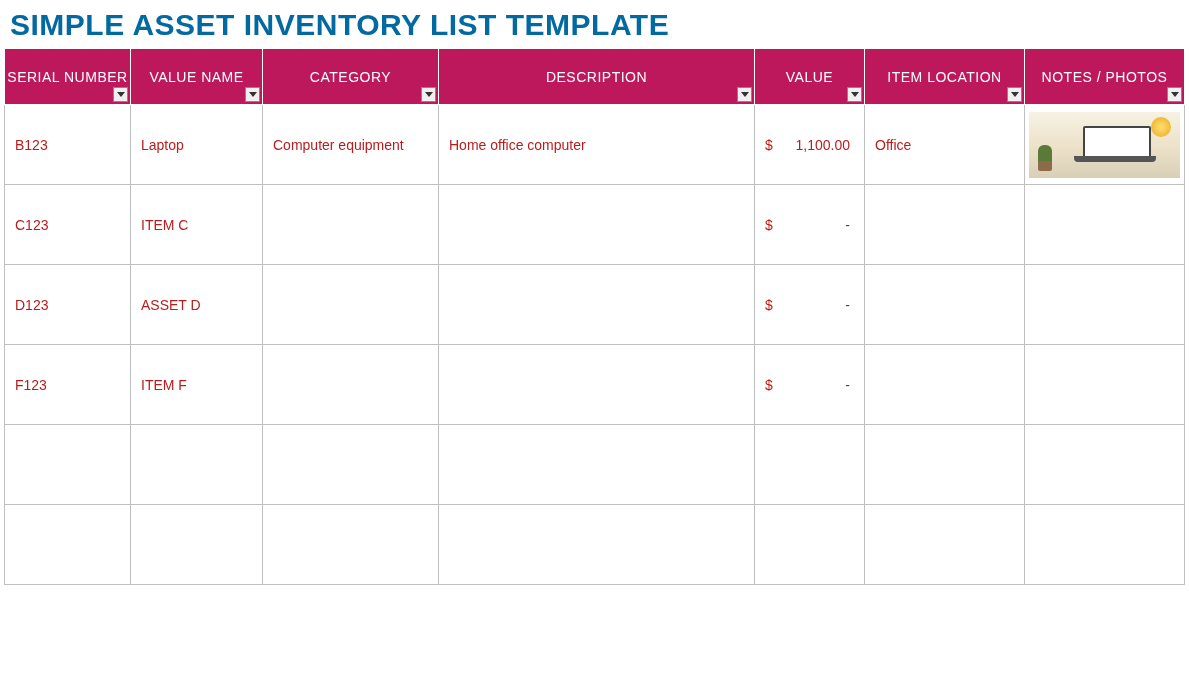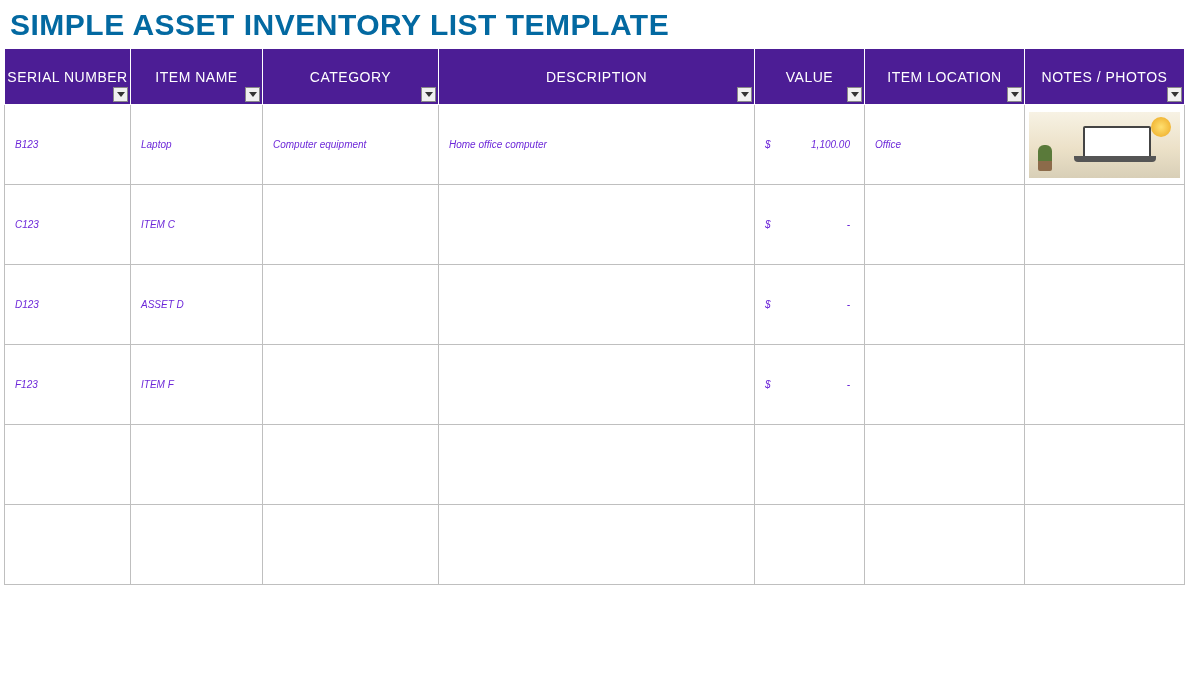--- a/index.html
+++ b/index.html
@@ -17,21 +17,21 @@
     letter-spacing: 0.5px;
     padding: 8px 10px 6px 10px;
   }
   table {
     border-collapse: collapse;
     width: 1180px;
     margin-left: 4px;
     table-layout: fixed;
   }
   th {
-    background: #4c1d95;
+    background: #be185d;
     color: #fff;
     font-weight: normal;
     font-size: 14px;
     letter-spacing: 0.5px;
     text-align: center;
     vertical-align: middle;
     height: 56px;
     position: relative;
     border: 1px solid #fff;
   }
@@ -45,24 +45,23 @@
     border: 1px solid #888;
     display: flex;
     align-items: center;
     justify-content: center;
   }
   th .filter svg { width: 8px; height: 5px; }
   td {
     border: 1px solid #bfbfbf;
     height: 80px;
     padding: 0 10px;
-    font-size: 10px;
-    color: #6d28d9;
+    font-size: 14px;
+    color: #b91c1c;
     vertical-align: middle;
-    font-style: italic;
   }
   .col-serial   { width: 126px; }
   .col-name     { width: 132px; }
   .col-category { width: 176px; }
   .col-desc     { width: 316px; }
   .col-value    { width: 110px; }
   .col-location { width: 160px; }
   .col-notes    { width: 160px; }
   .value-cell {
     display: flex;
@@ -127,21 +126,21 @@
       <col class="col-location">
       <col class="col-notes">
   </colgroup>
   <thead>
     <tr id="header-row">
         <th><span>SERIAL NUMBER</span><span class="filter">
             <svg viewBox="0 0 8 5">
               <polygon points="0,0 8,0 4,5" fill="#333"></polygon>
             </svg>
           </span></th>
-        <th><span>ITEM NAME</span><span class="filter">
+        <th><span>VALUE NAME</span><span class="filter">
             <svg viewBox="0 0 8 5">
               <polygon points="0,0 8,0 4,5" fill="#333"></polygon>
             </svg>
           </span></th>
         <th><span>CATEGORY</span><span class="filter">
             <svg viewBox="0 0 8 5">
               <polygon points="0,0 8,0 4,5" fill="#333"></polygon>
             </svg>
           </span></th>
         <th><span>DESCRIPTION</span><span class="filter">

